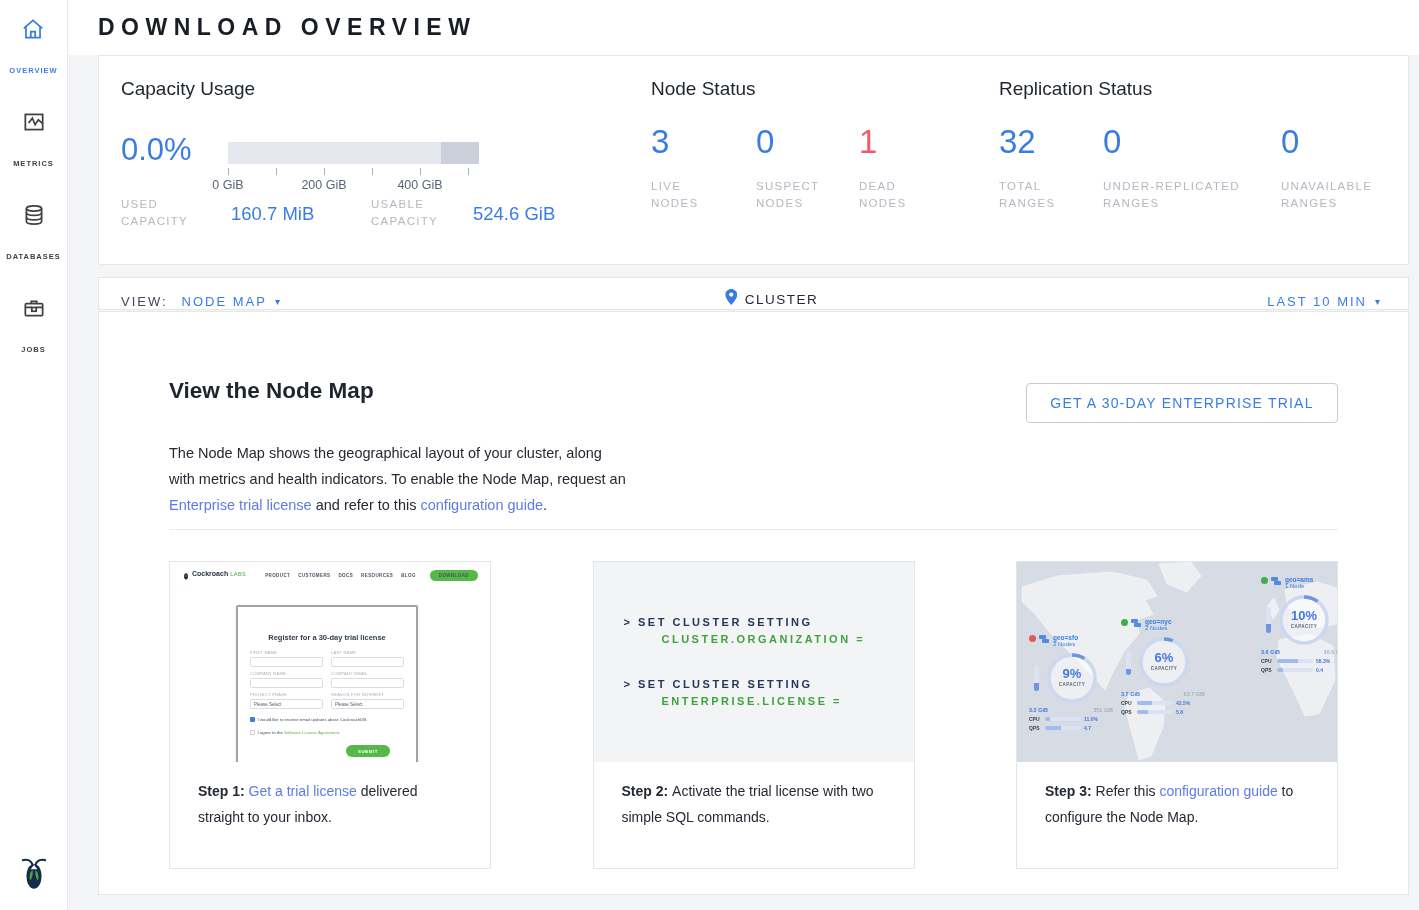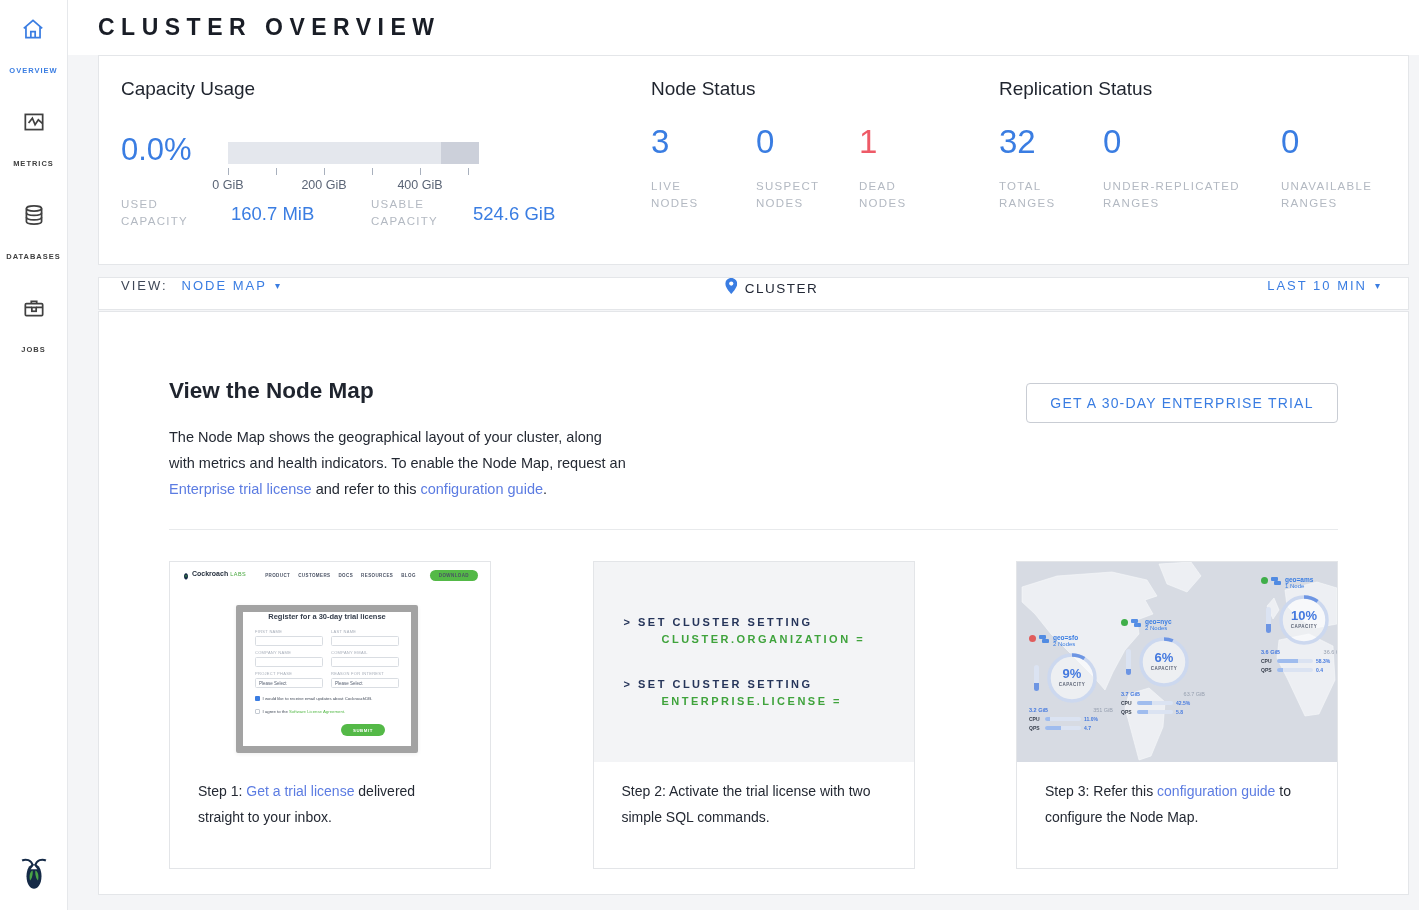--- a/index.html
+++ b/index.html
@@ -39,59 +39,59 @@
   .meta-label { position:absolute; top:140px; font-size:11.5px; letter-spacing:1.3px; color:#b3b9c2; line-height:17px; }
   .meta-value { position:absolute; top:147px; font-size:18.5px; color:#3a7de2; }
 
   .stat { position:absolute; top:66px; }
   .stat-value { font-size:33px; line-height:40px; color:#3a7de2; }
   .stat-value.red { color:#ee5a67; }
   .stat-label { margin-top:16px; font-size:11.5px; letter-spacing:1.3px; color:#b3b9c2; line-height:17px; }
 
   
   .toolbar { margin-top:12px; height:33px; background:#fff; border:1px solid #e4e6e9; display:flex;
-             align-items:flex-start; position:relative; }
+             align-items:flex-end; position:relative; }
   .tb-left { display:flex; align-items:center; padding-left:22px; }
   .tb-view-label { font-size:13px; letter-spacing:2px; color:#3e4757; }
   .tb-dropdown { display:flex; align-items:center; margin-left:14px; cursor:pointer; }
   .tb-blue { font-size:13px; letter-spacing:2px; color:#3a7de2; }
   .caret { color:#3a7de2; font-size:10px; margin-left:8px; }
   .tb-center { position:absolute; left:calc(50% + 18px); transform:translateX(-50%); display:flex; align-items:center; }
   .tb-locality { font-size:13.5px; letter-spacing:1.5px; color:#222836; margin-left:8px; }
   .tb-right { margin-left:auto; display:flex; align-items:center; padding-right:28px; cursor:pointer; }
 
   
   .map-panel { margin-top:1px; height:584px; background:#fff; border:1px solid #e4e6e9; position:relative; }
   .nm-heading { position:absolute; top:66px; left:70px; font-size:22.5px; font-weight:600; color:#1f242e; }
-  .nm-desc { position:absolute; top:112px; left:70px; width:460px; font-size:14.5px; line-height:26px; color:#242933; }
+  .nm-desc { position:absolute; top:128px; left:70px; width:460px; font-size:14.5px; line-height:26px; color:#242933; }
   .link { color:#5c7ce2; cursor:pointer; }
   .cta-button { position:absolute; top:71px; right:70px; width:312px; height:40px; background:#fff;
                 border:1px solid #c9cdd4; border-radius:4px; font-family:"Liberation Sans",sans-serif;
                 font-size:14px; letter-spacing:1.2px; color:#3a7de2; font-weight:500; cursor:pointer; }
   .nm-divider { position:absolute; top:217px; left:70px; right:70px; height:1px; background:#e8eaec; }
 
   .cards { position:absolute; top:249px; left:70px; right:70px; display:flex; justify-content:space-between; }
   .card { width:322px; height:308px; background:#fff; border:1px solid #e3e5e8; }
   .card-img { height:200px; position:relative; overflow:hidden; }
   .card-caption { padding:16px 26px 0 28px; font-size:14px; line-height:26px; color:#242933; }
-  .bold { font-weight:400;margin-top:40px; }
+  .bold { font-weight:700;margin-top:40px; }
 
   
   .site { position:absolute; inset:0; background:#fff; }
   .site-header { display:flex; align-items:center; height:26px; padding:0 12px; }
   .site-brand { display:flex; align-items:baseline; }
   .site-brand svg { width:8px; height:11px; margin-right:2px; align-self:center; }
   .brand-main { font-size:7px; font-weight:700; color:#26303e; }
   .brand-suffix { font-size:5.5px; color:#46a63c; margin-left:2px; letter-spacing:.5px; }
   .site-nav { margin-left:auto; display:flex; align-items:center; gap:8px; }
   .site-nav span { font-size:4.5px; letter-spacing:.4px; color:#4a5264; font-weight:700; }
   .dl-pill { background:#54b947; color:#fff; font-size:4.5px; font-weight:700; letter-spacing:.4px;
              padding:3px 9px; border-radius:8px; margin-left:6px; }
-  .reg-form { position:absolute; left:66px; top:43px; width:182px; background:#fff; border:7px solid #a3a3a3;
-              border-radius:2px; box-shadow:0 1px 4px rgba(0,0,0,.07); padding:0 12px 10px; }
+  .reg-form { position:absolute; left:66px; top:43px; width:182px; background:#fff; border:2px solid #a3a3a3;
+              border-radius:2px; box-shadow:0 1px 4px rgba(0,0,0,.07); padding:26px 12px 10px; }
   .reg-title { text-align:center; font-size:7.5px; font-weight:600; color:#333c4a; margin-bottom:8px; }
   .reg-grid { display:grid; grid-template-columns:1fr 1fr; column-gap:8px; row-gap:4px; }
   .reg-field .f-label { font-size:4px; letter-spacing:.3px; color:#a6adb8; margin-bottom:2px; }
   .reg-field .f-input { height:10px; border:1px solid #d9dde2; border-radius:1.5px; background:#fff;
                         font-size:4.5px; color:#596273; line-height:9px; padding-left:3px; }
   .cb-row { grid-column:span 2; display:flex; align-items:center; gap:3px; margin-top:4px; }
   .cb { width:4.5px; height:4.5px; border-radius:1px; flex:0 0 auto; }
   .cb.checked { background:#3b7de2; }
   .cb.empty { border:1px solid #c4cad2; background:#fff; }
   .cb-text { font-size:4.3px; color:#434b59; }
@@ -182,21 +182,21 @@
       <path d="M12 8 C8 8 6 12.5 6 17.5 C6 24 9.2 27.5 12 27.5 C14.8 27.5 18 24 18 17.5 C18 12.5 16 8 12 8 Z" fill="#152a47"></path>
       <path d="M12 8.6 L9.3 12 h5.4 Z" fill="#ffffff"></path>
       <path d="M10.9 13 C8.6 14 8 17.5 8.8 21 C10.3 19.8 11.3 16 10.9 13 Z" fill="#4aa546"></path>
       <path d="M13.1 13 C15.4 14 16 17.5 15.2 21 C13.7 19.8 12.7 16 13.1 13 Z" fill="#4aa546"></path>
     </svg>
   </div>
 </nav>
 
 <div class="main">
   <div class="header-strip">
-    <h1 class="page-title">CLUSTER OVERVIEW</h1>
+    <h1 class="page-title">DOWNLOAD OVERVIEW</h1>
   </div>
 
   <div class="content">
 
     <section class="summary-panel">
       <div class="section sec-cap">
         <h2 class="section-title">Capacity Usage</h2>
         <div class="cap-pct">0.0%</div>
         <div class="cap-bar">
           <span class="seg-light"></span>

